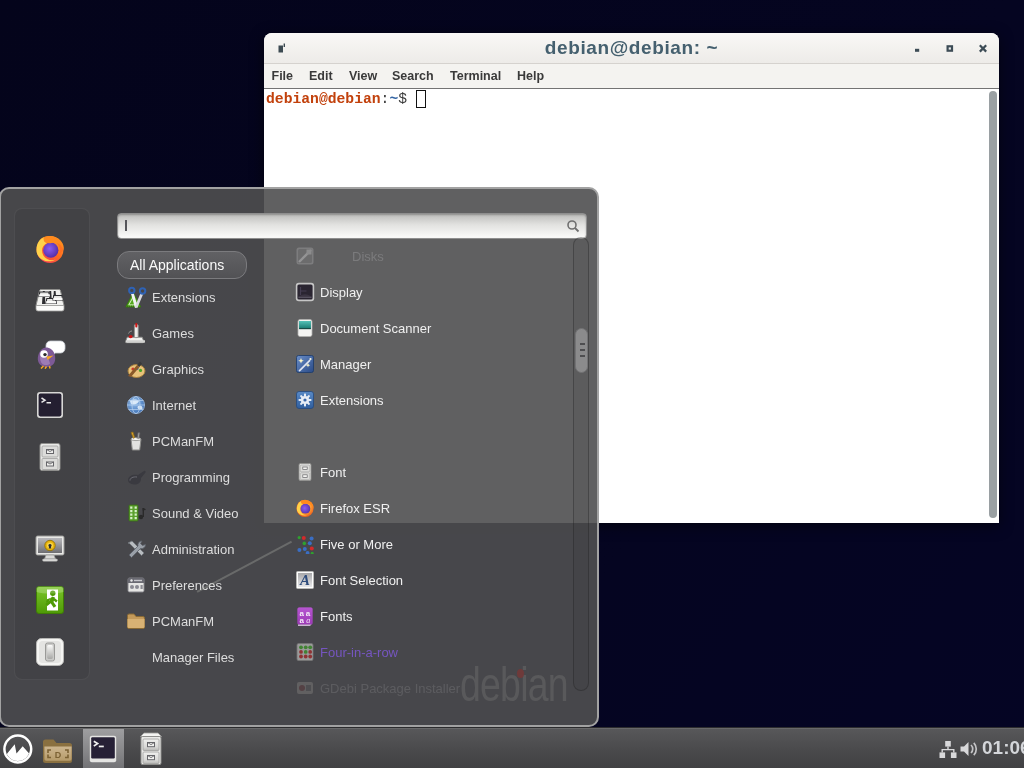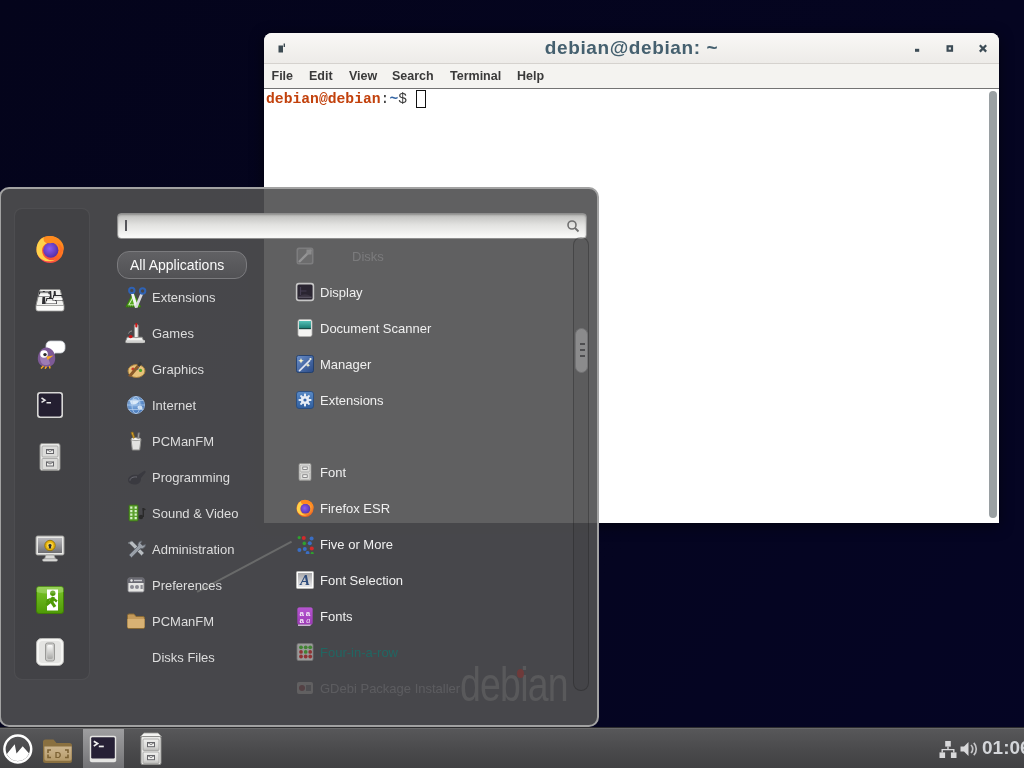--- a/index.html
+++ b/index.html
@@ -323,21 +323,21 @@
     <span class="lbl">Preferences</span>
     </div>
   <div class="catrow" style="top:420px">
     <svg width="22" height="22" viewBox="0 0 22 22">
         <path d="M2.5 5.5 a1.5 1.5 0 0 1 1.5 -1.5 h5 l2 2.5 h7 a1.5 1.5 0 0 1 1.5 1.5 v9 a1.5 1.5 0 0 1 -1.5 1.5 h-14 a1.5 1.5 0 0 1 -1.5 -1.5 Z" fill="#c49a5a" stroke="#8a6a34" stroke-width="1"></path>
         <path d="M2.5 9 h17 v7.5 a1.5 1.5 0 0 1 -1.5 1.5 h-14 a1.5 1.5 0 0 1 -1.5 -1.5 Z" fill="#d8b274"></path>
       </svg>
     <span class="lbl">PCManFM</span>
     </div>
   <div class="catrow" style="top:456px">
-      <span class="lbl" style="margin-left:27px">Disks Files</span>
+      <span class="lbl" style="margin-left:27px">Manager Files</span>
     </div>
 
   <div class="approw dim50" style="top:55px">
     <svg width="20" height="20" viewBox="0 0 20 20">
         <rect x="1.5" y="1.5" width="17" height="17" rx="2.5" fill="#9a9a9c"></rect>
         <rect x="3" y="3" width="14" height="14" rx="1.5" fill="#78787a"></rect>
         <path d="M4 16 L16 4" stroke="#c8c8ca" stroke-width="2.4"></path>
         <rect x="11.5" y="3.5" width="5" height="5" fill="#b8b8ba"></rect>
       </svg>
     <span class="lbl" style="color:#969698">Disks</span>
@@ -492,21 +492,21 @@
         <circle cx="6" cy="5.3" r="1.9" fill="#3fa029"></circle>
         <circle cx="10.7" cy="5.3" r="1.9" fill="#3fa029"></circle>
         <circle cx="15.2" cy="5.3" r="1.9" fill="#3fa029"></circle>
         <circle cx="6" cy="9.9" r="1.9" fill="#b22a2a"></circle>
         <circle cx="10.7" cy="9.9" r="1.9" fill="#3fa029"></circle>
         <circle cx="15.2" cy="9.9" r="1.9" fill="#b22a2a"></circle>
         <circle cx="6" cy="14.5" r="1.9" fill="#b22a2a"></circle>
         <circle cx="10.7" cy="14.5" r="1.9" fill="#b22a2a"></circle>
         <circle cx="15.2" cy="14.5" r="1.9" fill="#b22a2a"></circle>
       </svg>
-    <span class="lbl" style="color:#0f766e">Four-in-a-row</span>
+    <span class="lbl" style="color:#8b5cf6">Four-in-a-row</span>
     </div>
   <div class="approw" style="top:487px;opacity:0.2">
     <svg width="20" height="20" viewBox="0 0 20 20">
         <rect x="2" y="4" width="16" height="12" rx="2" fill="#c8c4bc"></rect>
         <circle cx="7" cy="10" r="3" fill="#8a2a2a"></circle>
         <rect x="11" y="7" width="5" height="6" fill="#6a6a6a"></rect>
       </svg>
     <span class="lbl" style="color:#b0b0b2">GDebi Package Installer</span>
     </div>
 

